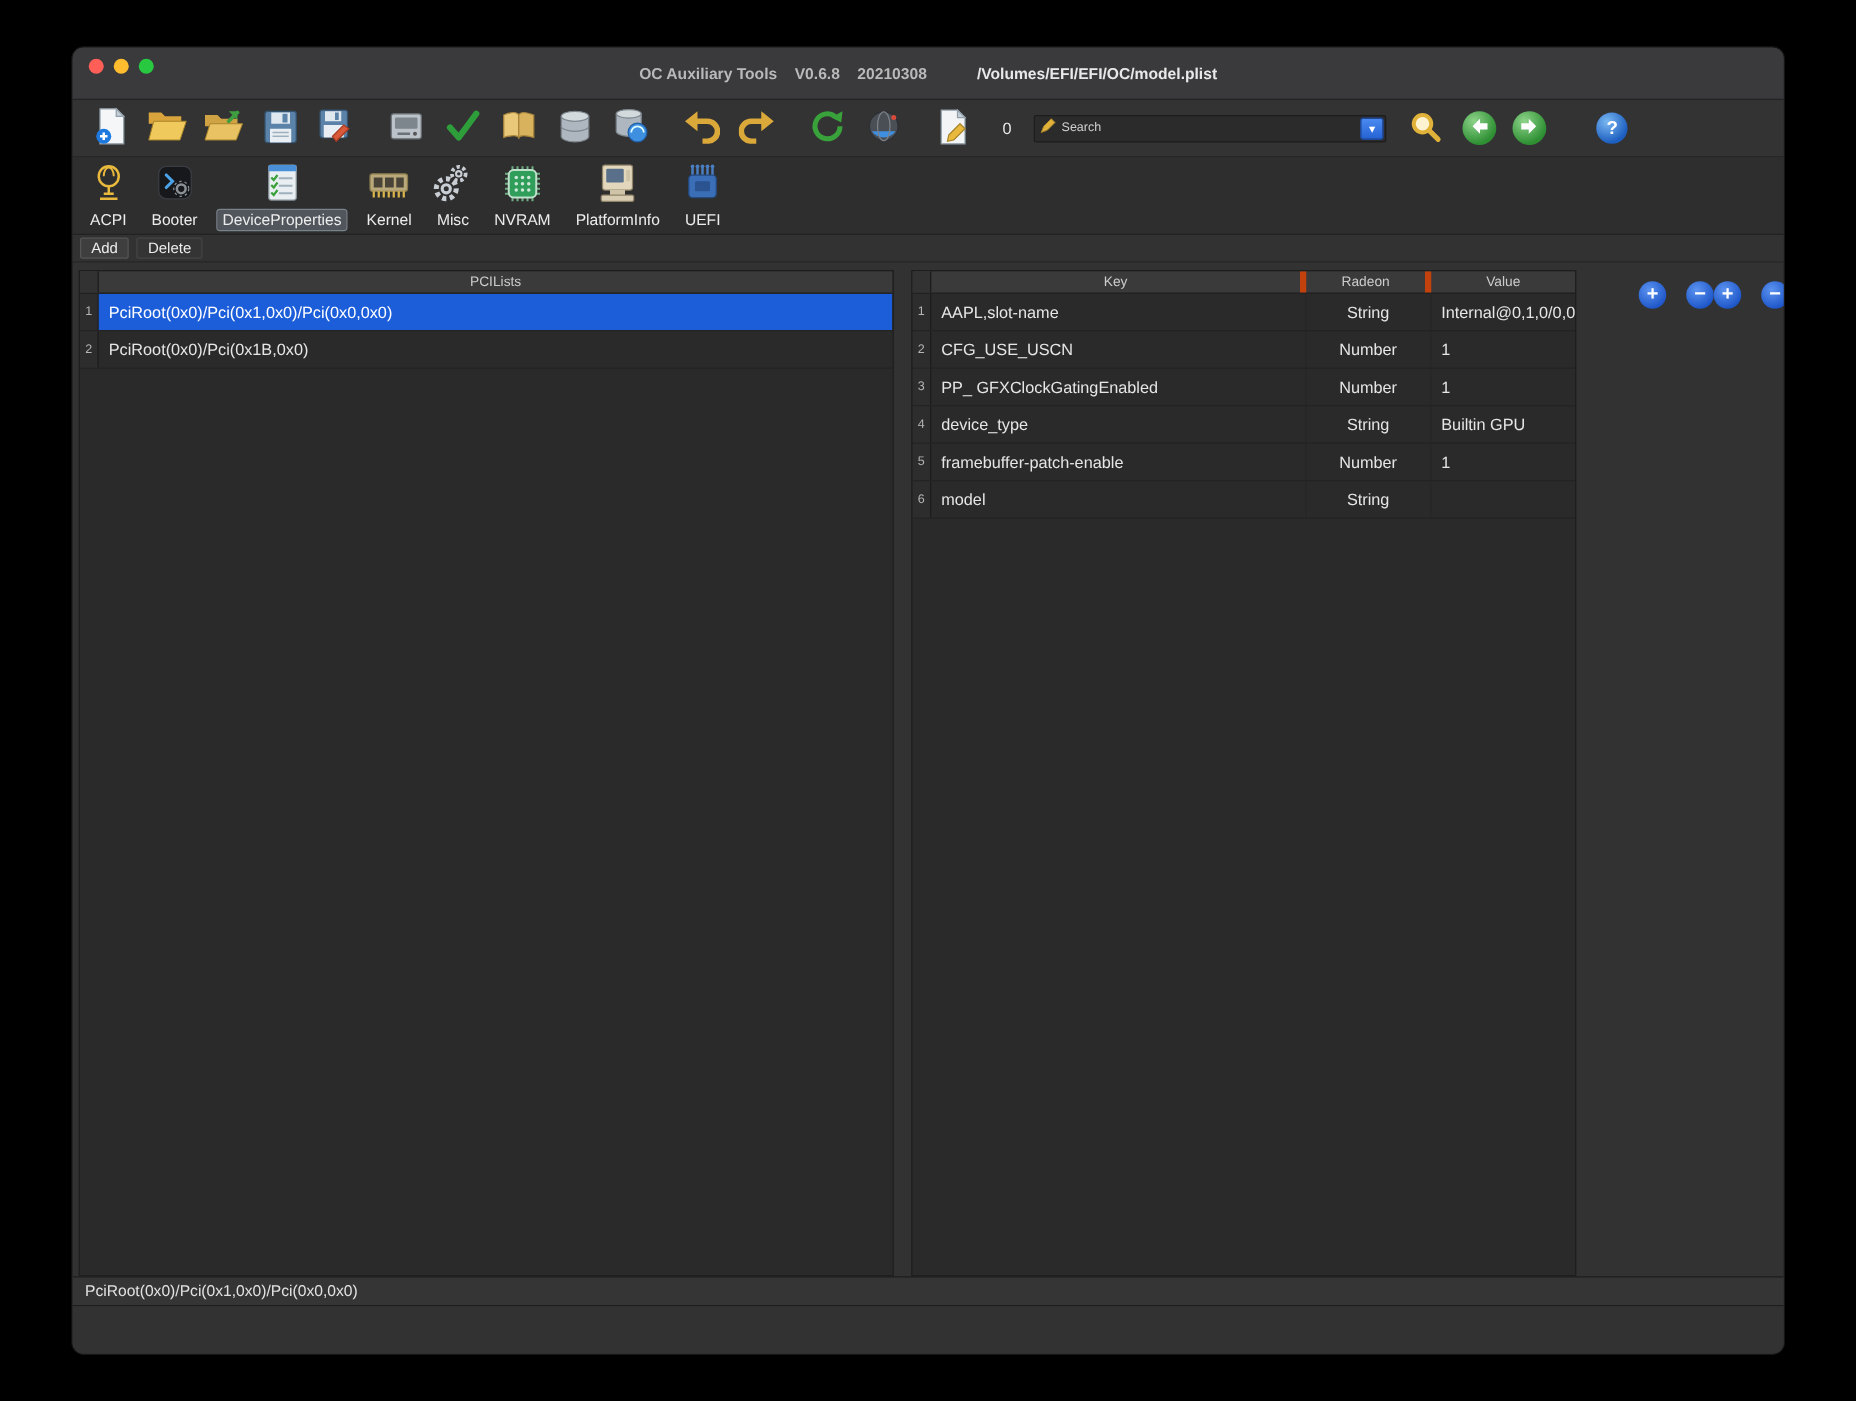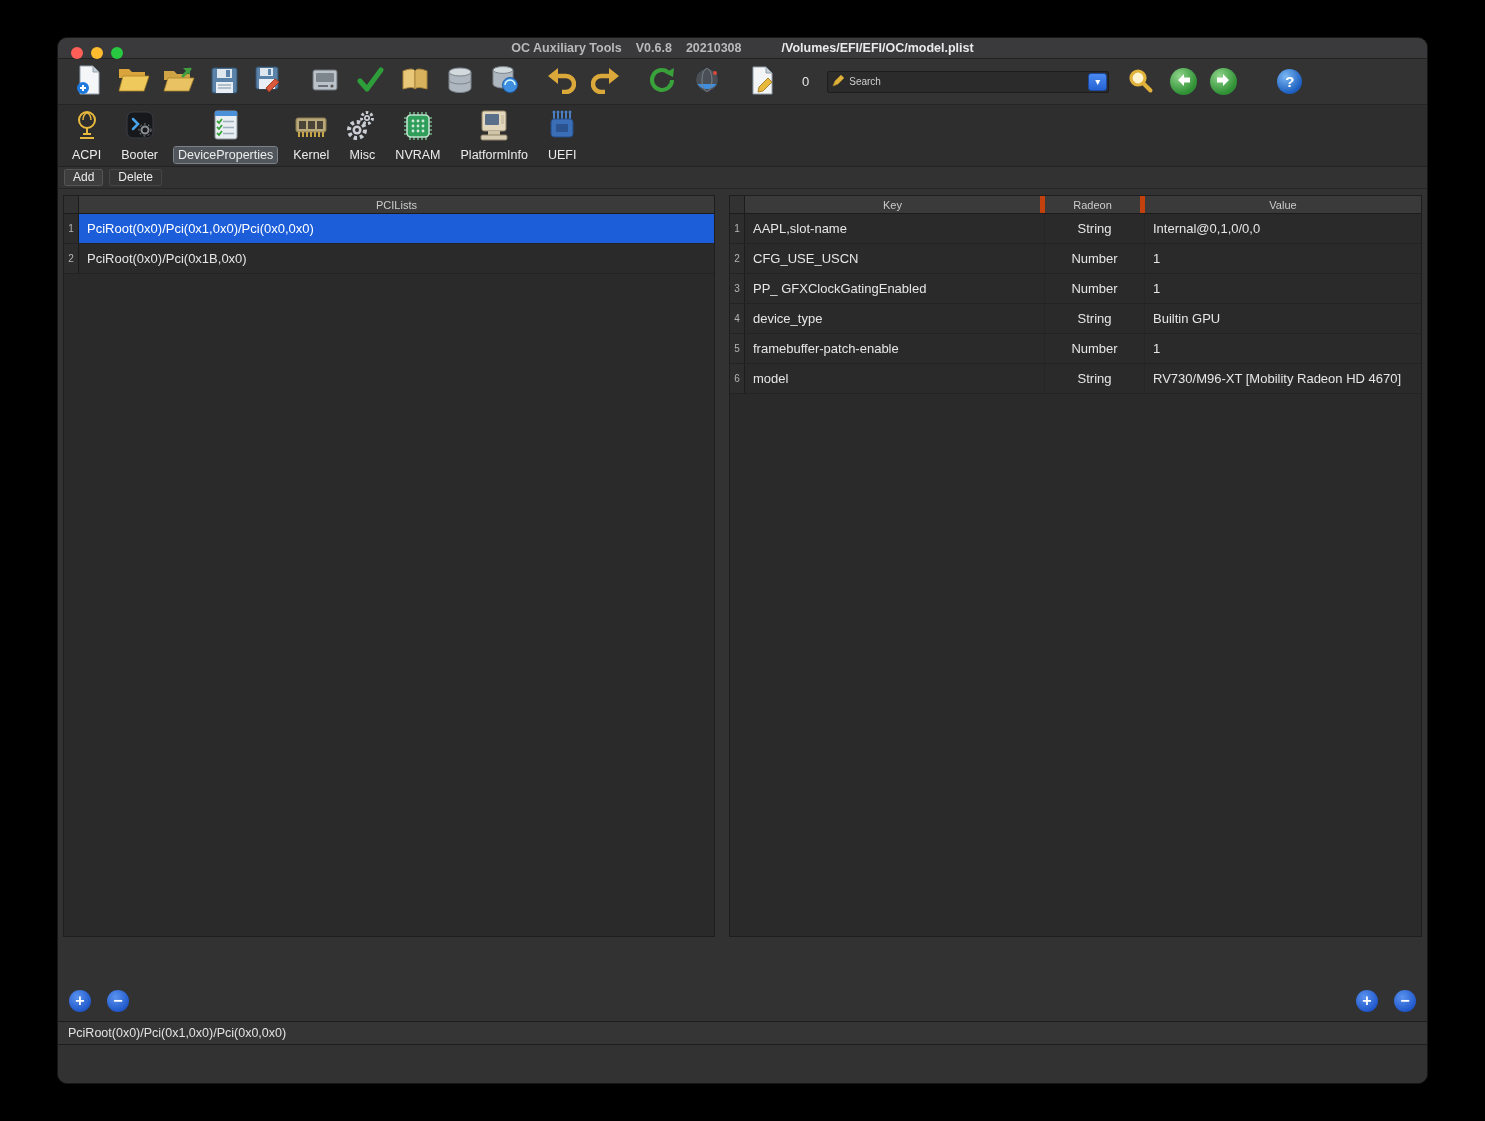--- a/index.html
+++ b/index.html
@@ -3,21 +3,21 @@
 <meta charset="utf-8">
 <style>
   * { box-sizing: border-box; margin: 0; padding: 0; }
   html,body { width:1485px; height:1121px; background:#000; font-family:"Liberation Sans", sans-serif; overflow:hidden; }
 
   .window { position:absolute; left:57px; top:37px; width:1371px; height:1047px;
     background:#323232; border-radius:10px; overflow:hidden; display:flex; flex-direction:column;
     border:1px solid #161616; box-shadow:0 20px 60px rgba(0,0,0,.7); }
 
   
-  .titlebar { height:21px; background:#3a3a3c; border-bottom:1px solid #232323; position:relative;
+  .titlebar { height:42px; background:#3a3a3c; border-bottom:1px solid #232323; position:relative;
     display:flex; align-items:center; justify-content:center; flex:0 0 auto; }
   .traffic { position:absolute; left:13px; top:9px; display:flex; gap:8px; }
   .tl { width:12px; height:12px; border-radius:50%; }
   .tl.close { background:#ff5f57; } .tl.min { background:#febc2e; } .tl.zoom { background:#28c840; }
   .title-text { font-size:12.5px; font-weight:bold; color:#b9b9b9; display:flex; gap:14px; align-items:center; }
   .title-text .path { color:#e9e9e9; margin-left:26px; }
 
   
   .toolbar { height:46px; background:#333334; border-bottom:1px solid #252525; display:flex;
     align-items:center; padding:0 14px; flex:0 0 auto; }
@@ -46,21 +46,21 @@
   .tab.sel .lbl { background:#50565b; outline:1px solid #7a828a; }
 
   
   .actionbar { height:22px; background:#323232; border-bottom:1px solid #262626; display:flex;
     align-items:center; gap:6px; padding-left:6px; flex:0 0 auto; }
   .abtn { font-size:12px; color:#ececec; background:#3e3e3e; border:1px solid #555; border-radius:2px;
     padding:0 8px; height:17px; line-height:15px; font-family:"Liberation Sans",sans-serif; }
   .abtn.plain { background:#343434; border-color:#454545; }
 
   
-  .content { flex:1; display:flex; flex-direction:column; padding:6px 5px 0 5px; min-height:0;gap:44px; }
+  .content { flex:1; display:flex; flex-direction:row; padding:6px 5px 0 5px; min-height:0;gap:44px; }
   .panels { flex:1; display:flex; min-height:0; }
   .panel { background:#2a2a2a; border:1px solid #1e1e1e; display:flex; flex-direction:column; overflow:hidden; }
   .panel.left { width:652px; flex:0 0 auto; }
   .splitter { width:14px; flex:0 0 auto; }
   .panel.right { flex:1; }
 
   .thead { display:flex; height:18px; flex:0 0 auto; background:#3a3a3a; border-bottom:1px solid #1c1c1c;
     font-size:11px; color:#cccccc; }
   .gh { width:15px; background:#323232; border-right:1px solid #1c1c1c; }
   .th { display:flex; align-items:center; justify-content:center; border-right:5px solid #c2410c; }
@@ -422,21 +422,20 @@
           <div class="trow">
             <div class="gc">5</div>
             <div class="cell key">framebuffer-patch-enable</div>
             <div class="cell cls">Number</div>
             <div class="cell grow">1</div>
           </div>
           <div class="trow">
             <div class="gc">6</div>
             <div class="cell key">model</div>
             <div class="cell cls">String</div>
-            <div class="cell grow">RV730/M96-XT [Mobility Radeon HD 4670]</div>
           </div>
         </div>
       </div>
     </div>
 
     <div class="btnrow">
       <div class="bgroup">
         <button class="cbtn">
             <span>+</span>
           </button>

